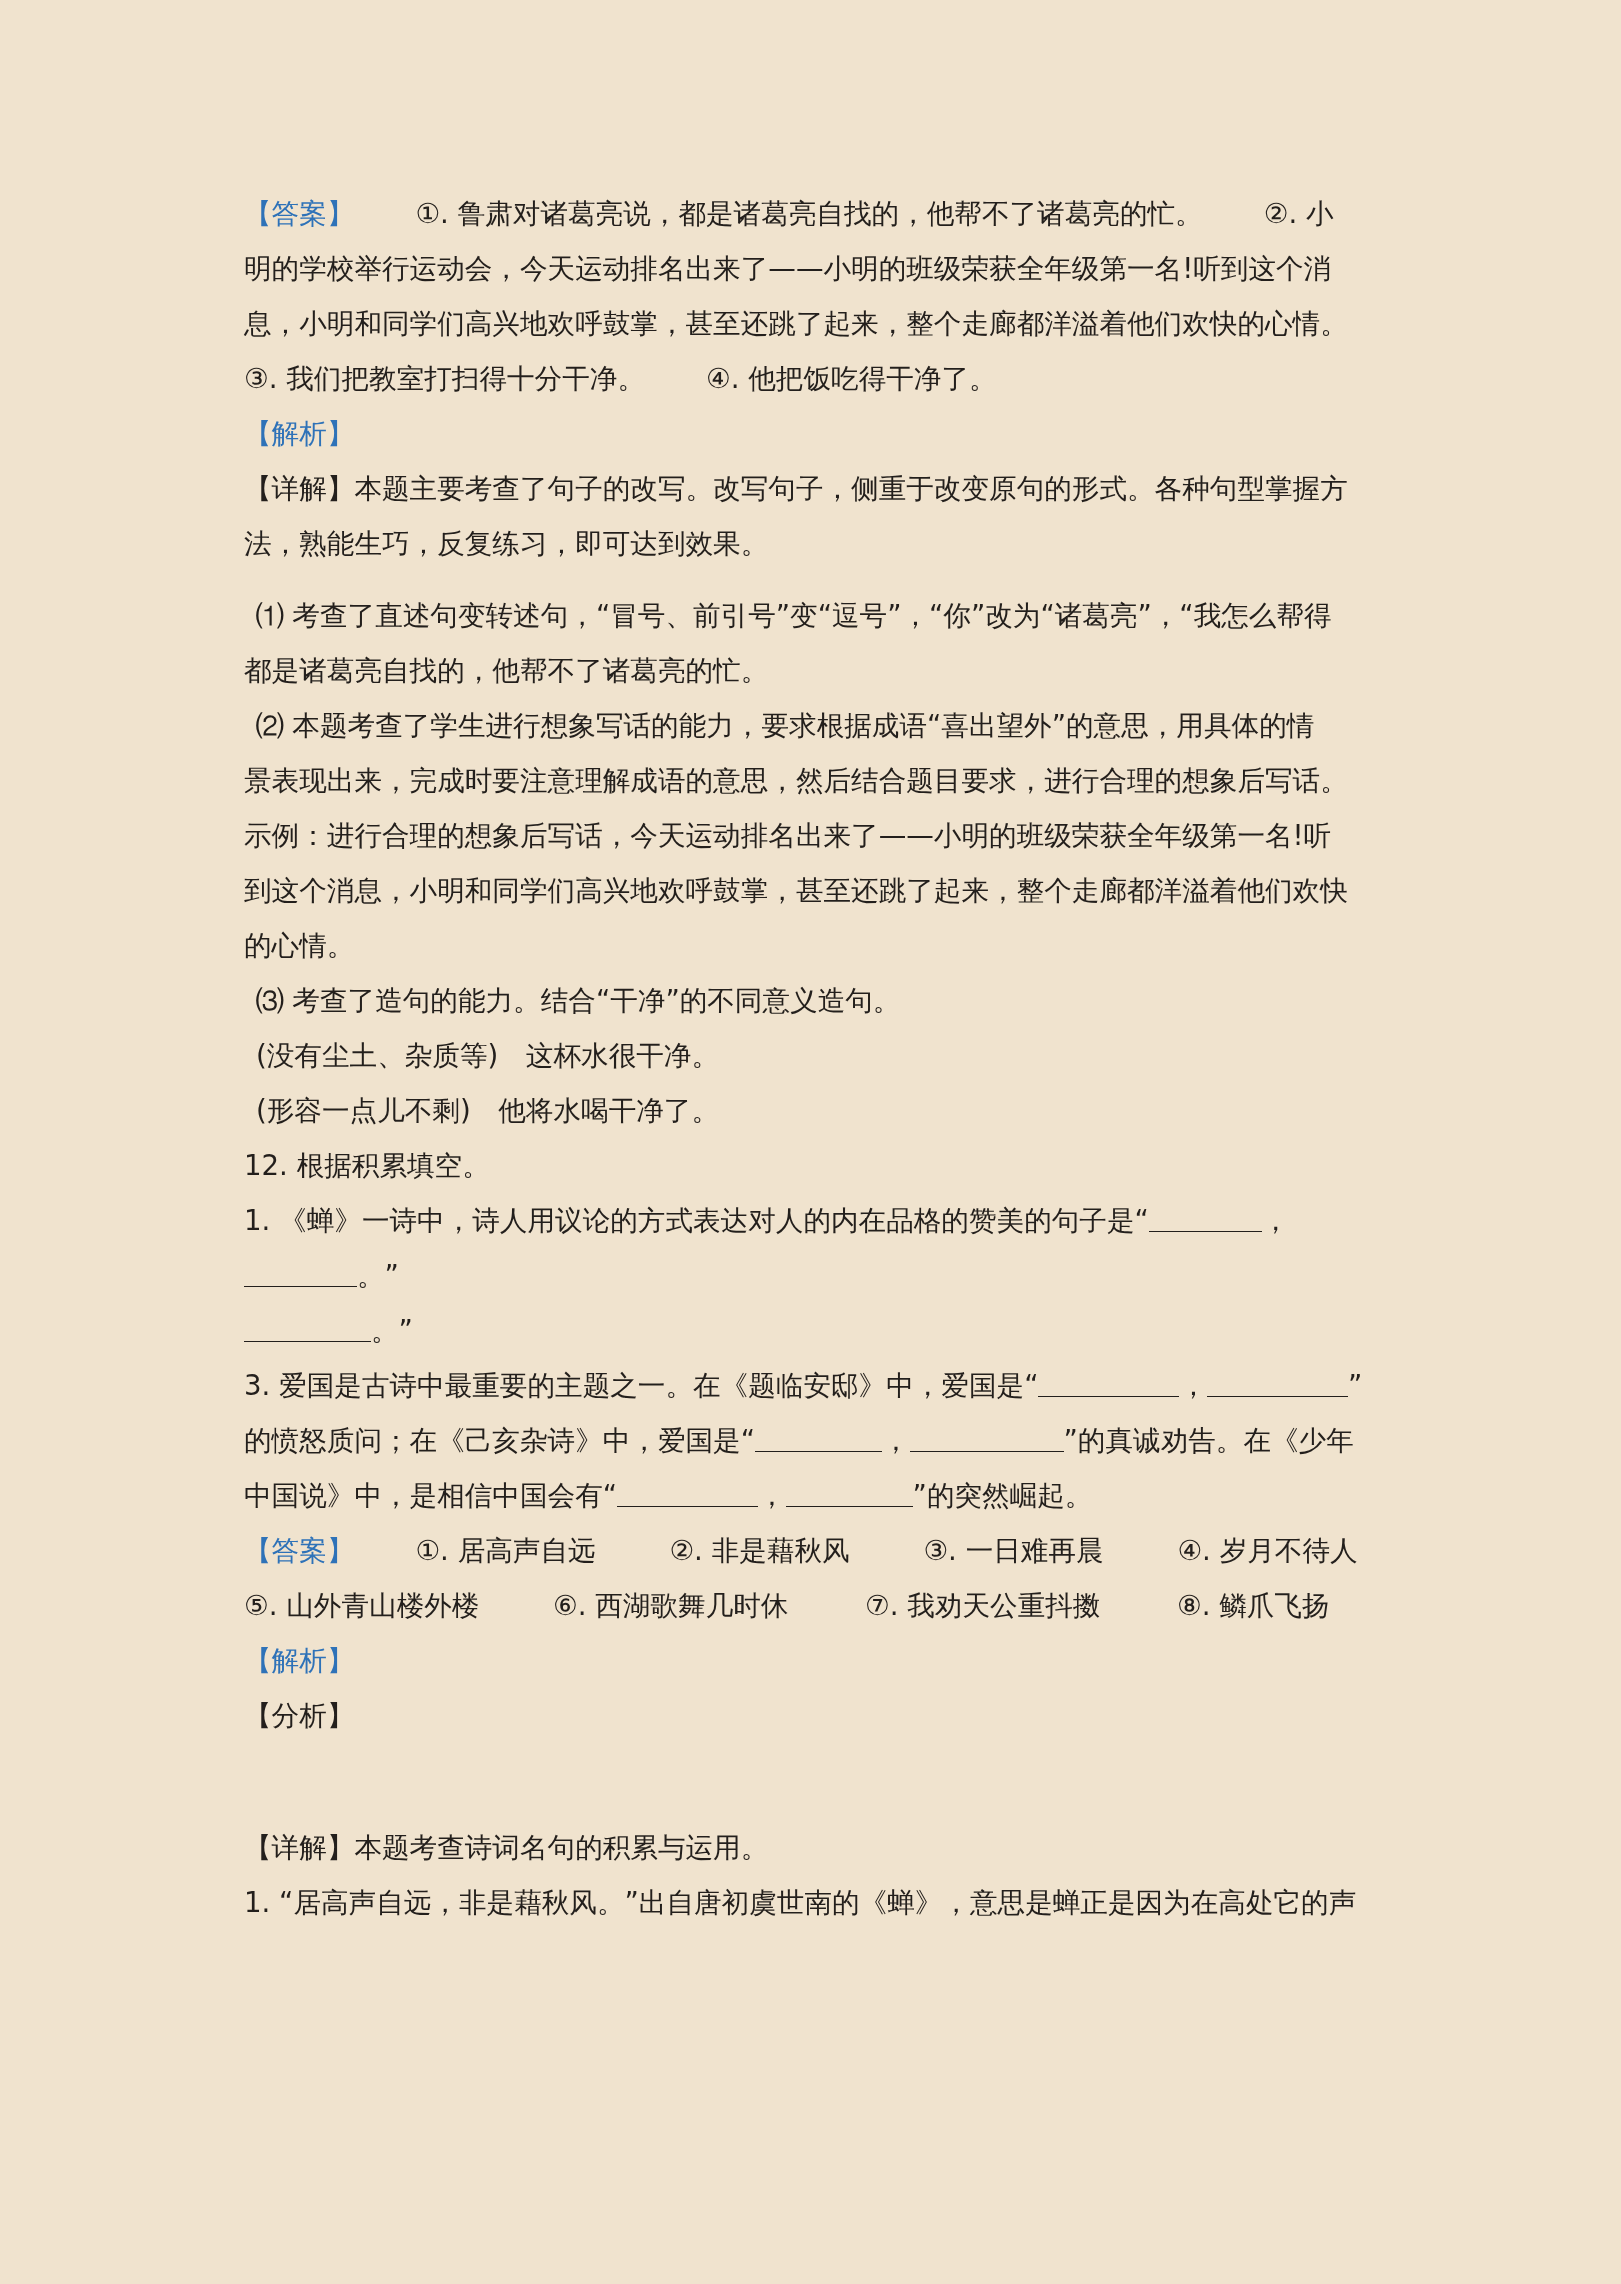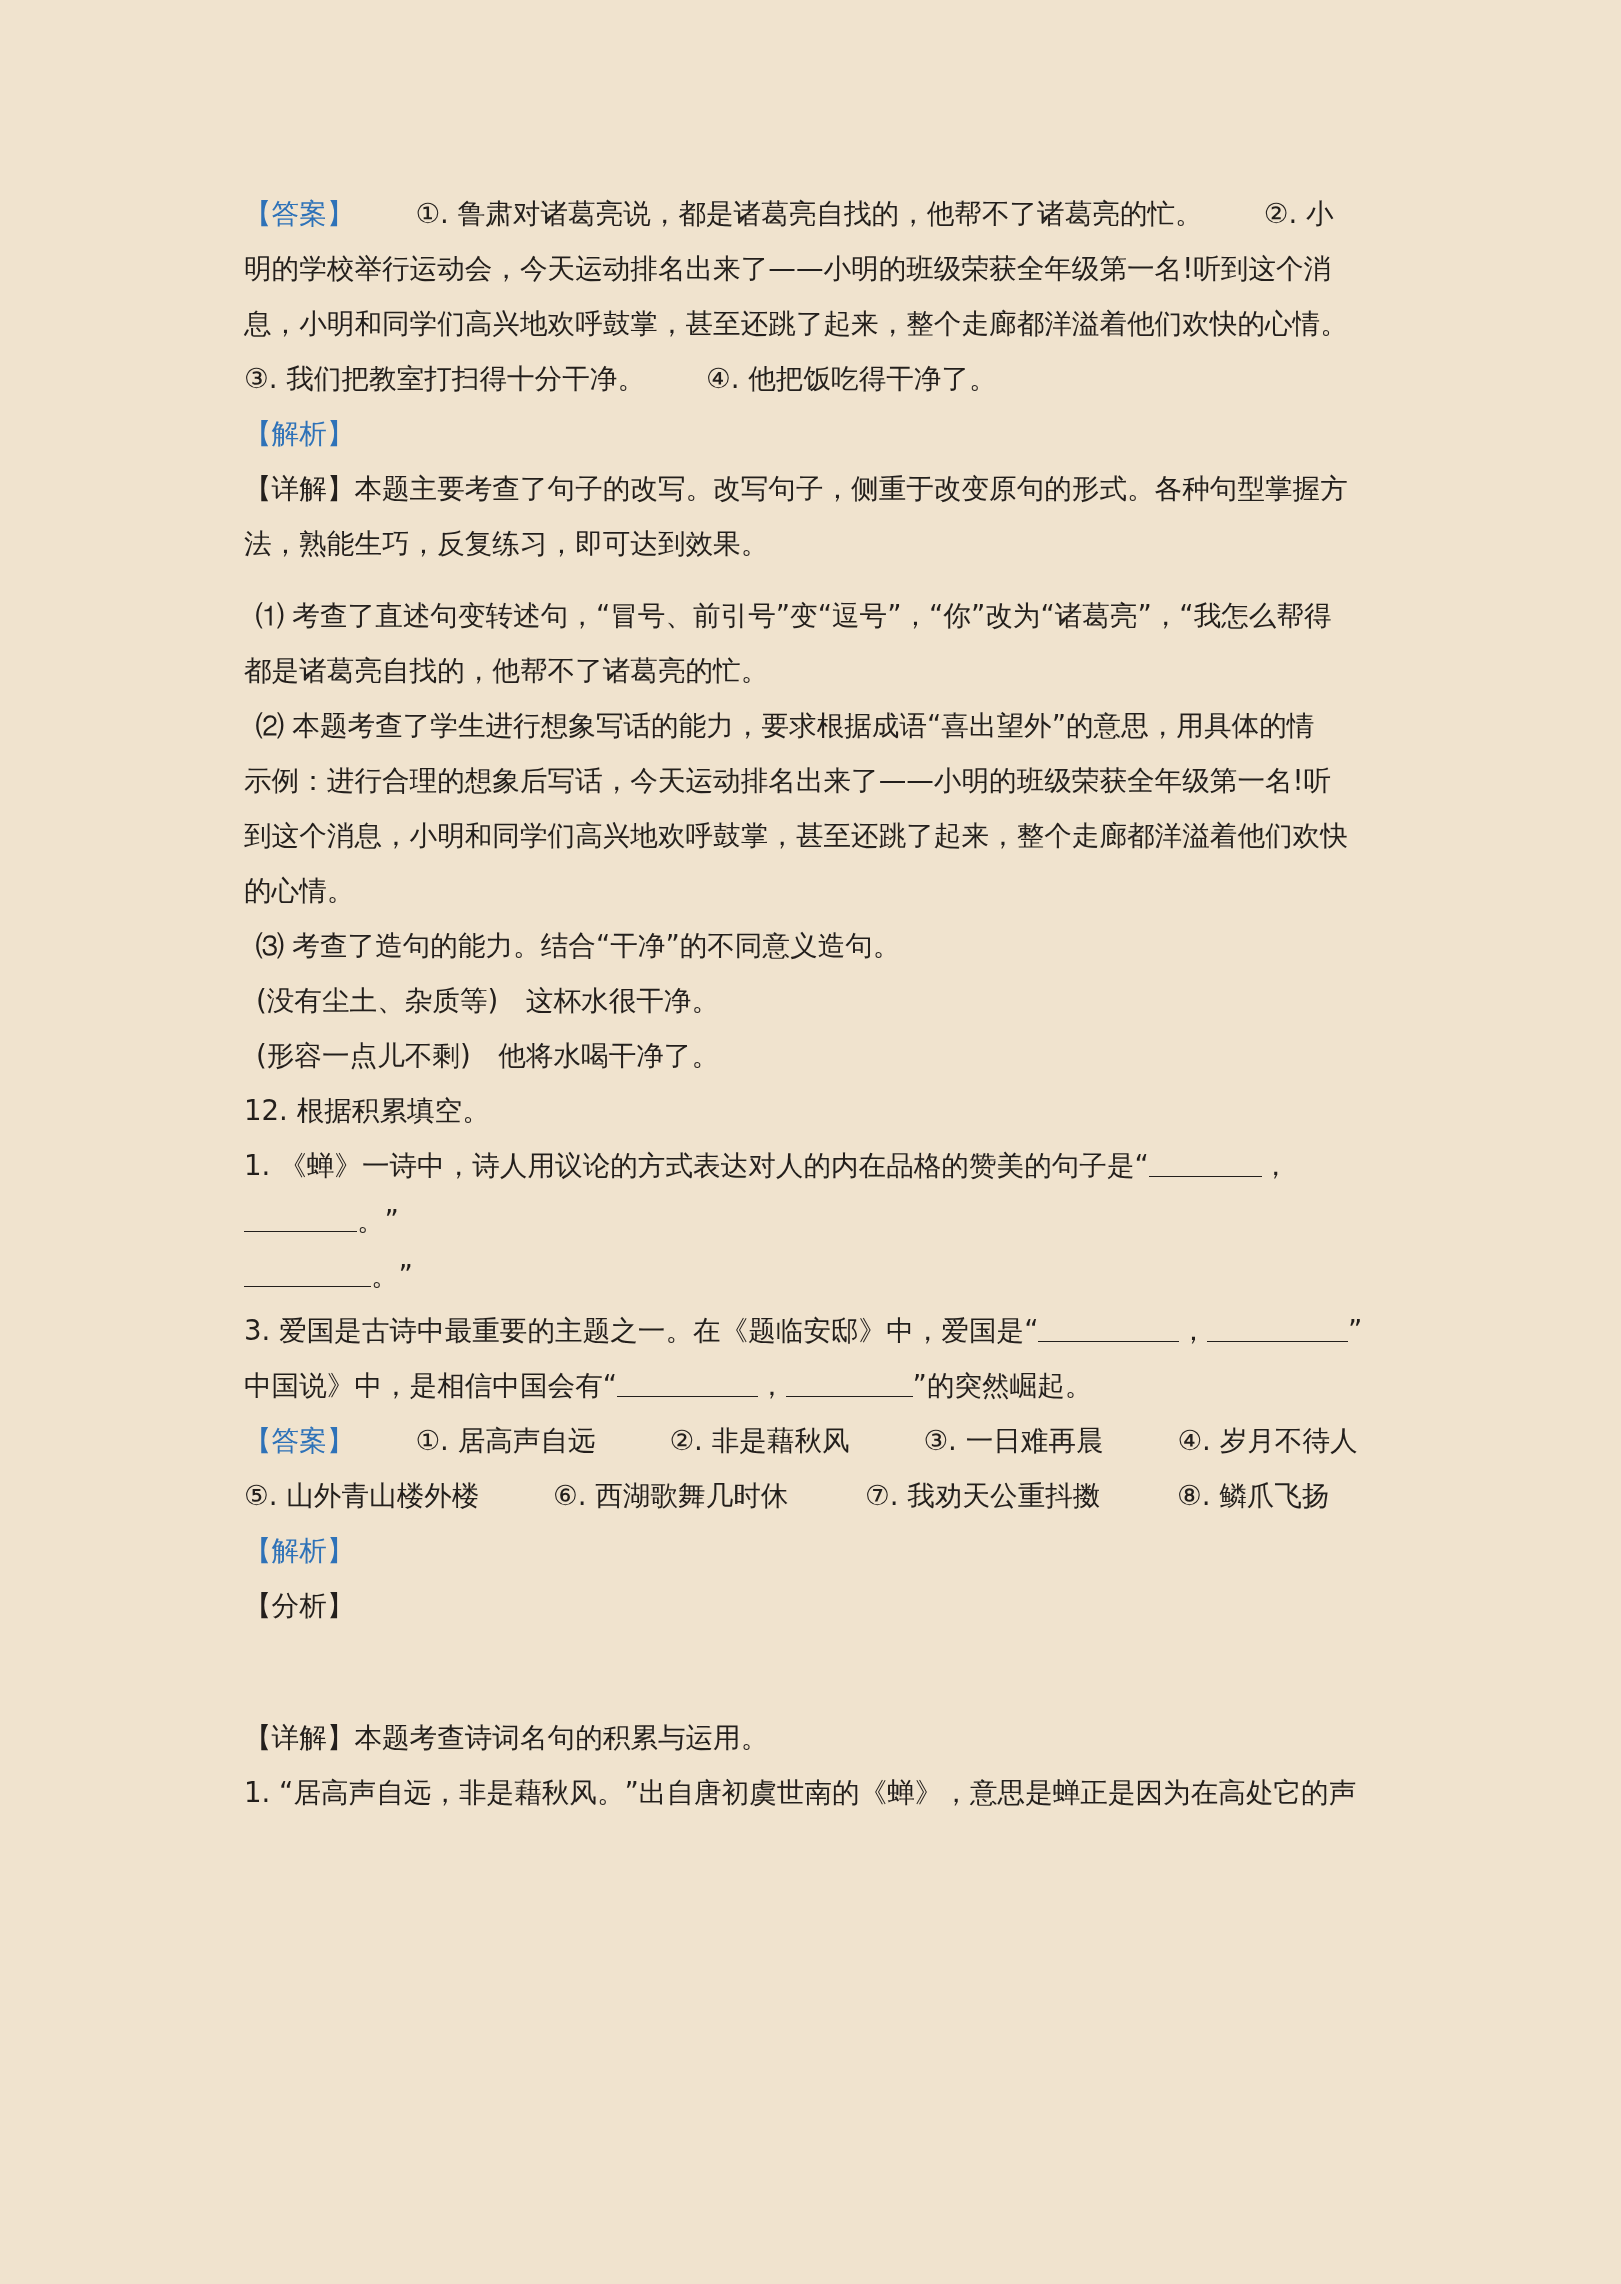--- a/index.html
+++ b/index.html
@@ -35,20 +35,21 @@
     </div>
     <div class="line tag-blue">【解析】</div>
     <div class="line">【详解】本题主要考查了句子的改写。改写句子，侧重于改变原句的形式。各种句型掌握方</div>
     <div class="line">法，熟能生巧，反复练习，即可达到效果。</div>
     <div class="spacer"></div>
 
     <div class="line indent">⑴ 考查了直述句变转述句，“冒号、前引号”变“逗号”，“你”改为“诸葛亮”，“我怎么帮得</div>
     <div class="line">都是诸葛亮自找的，他帮不了诸葛亮的忙。</div>
 
     <div class="line indent">⑵ 本题考查了学生进行想象写话的能力，要求根据成语“喜出望外”的意思，用具体的情</div>
+    <div class="line">景表现出来，完成时要注意理解成语的意思，然后结合题目要求，进行合理的想象后写话。</div>
     <div class="line">示例：进行合理的想象后写话，今天运动排名出来了——小明的班级荣获全年级第一名!听</div>
     <div class="line">到这个消息，小明和同学们高兴地欢呼鼓掌，甚至还跳了起来，整个走廊都洋溢着他们欢快</div>
     <div class="line">的心情。</div>
 
     <div class="line indent">⑶ 考查了造句的能力。结合“干净”的不同意义造句。</div>
     <div class="line indent">(没有尘土、杂质等)　这杯水很干净。</div>
     <div class="line indent">(形容一点儿不剩)　他将水喝干净了。</div>
 
     <div class="line">12. 根据积累填空。</div>
     <div class="line">
@@ -57,20 +58,23 @@
     <div class="line">
       <span class="blank" style="width:113px"></span><span>。”</span>
     </div>
     <div class="line">
       <span class="blank" style="width:127px"></span><span>。”</span>
     </div>
     <div class="line">
       <span>3. 爱国是古诗中最重要的主题之一。在《题临安邸》中，爱国是“</span><span class="blank" style="width:141px"></span><span>，</span><span class="blank" style="width:141px"></span><span>”</span>
     </div>
     <div class="line">
+      <span>的愤怒质问；在《己亥杂诗》中，爱国是“</span><span class="blank" style="width:127px"></span><span>，</span><span class="blank" style="width:154px"></span><span>”的真诚劝告。在《少年</span>
+    </div>
+    <div class="line">
       <span>中国说》中，是相信中国会有“</span><span class="blank" style="width:141px"></span><span>，</span><span class="blank" style="width:127px"></span><span>”的突然崛起。</span>
     </div>
 
     <div class="line">
       <span class="tag-blue">【答案】</span><span class="gap" style="width:61px"></span><span class="ans-item" style="width:254px">①. 居高声自远</span><span class="ans-item" style="width:254px">②. 非是藉秋风</span><span class="ans-item" style="width:254px">③. 一日难再晨</span><span class="ans-item">④. 岁月不待人</span>
     </div>
     <div class="line">
       <span class="ans-item" style="width:309px">⑤. 山外青山楼外楼</span><span class="ans-item" style="width:312px">⑥. 西湖歌舞几时休</span><span class="ans-item" style="width:312px">⑦. 我劝天公重抖擞</span><span class="ans-item">⑧. 鳞爪飞扬</span>
     </div>
     <div class="line tag-blue">【解析】</div>

